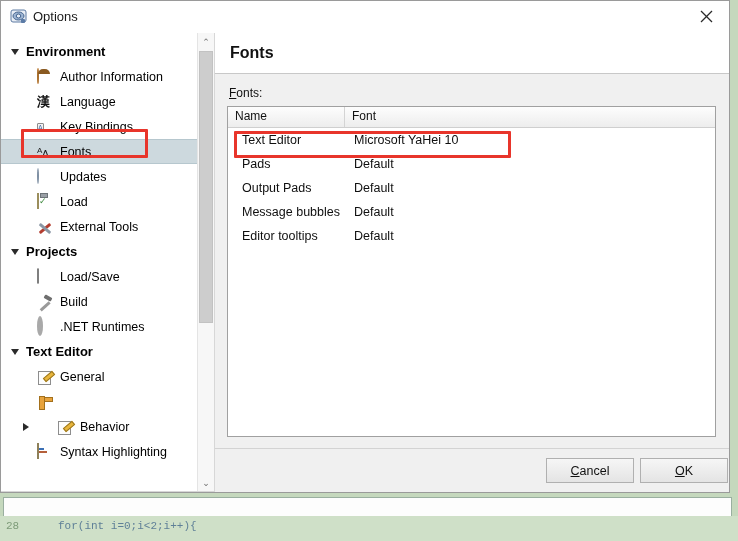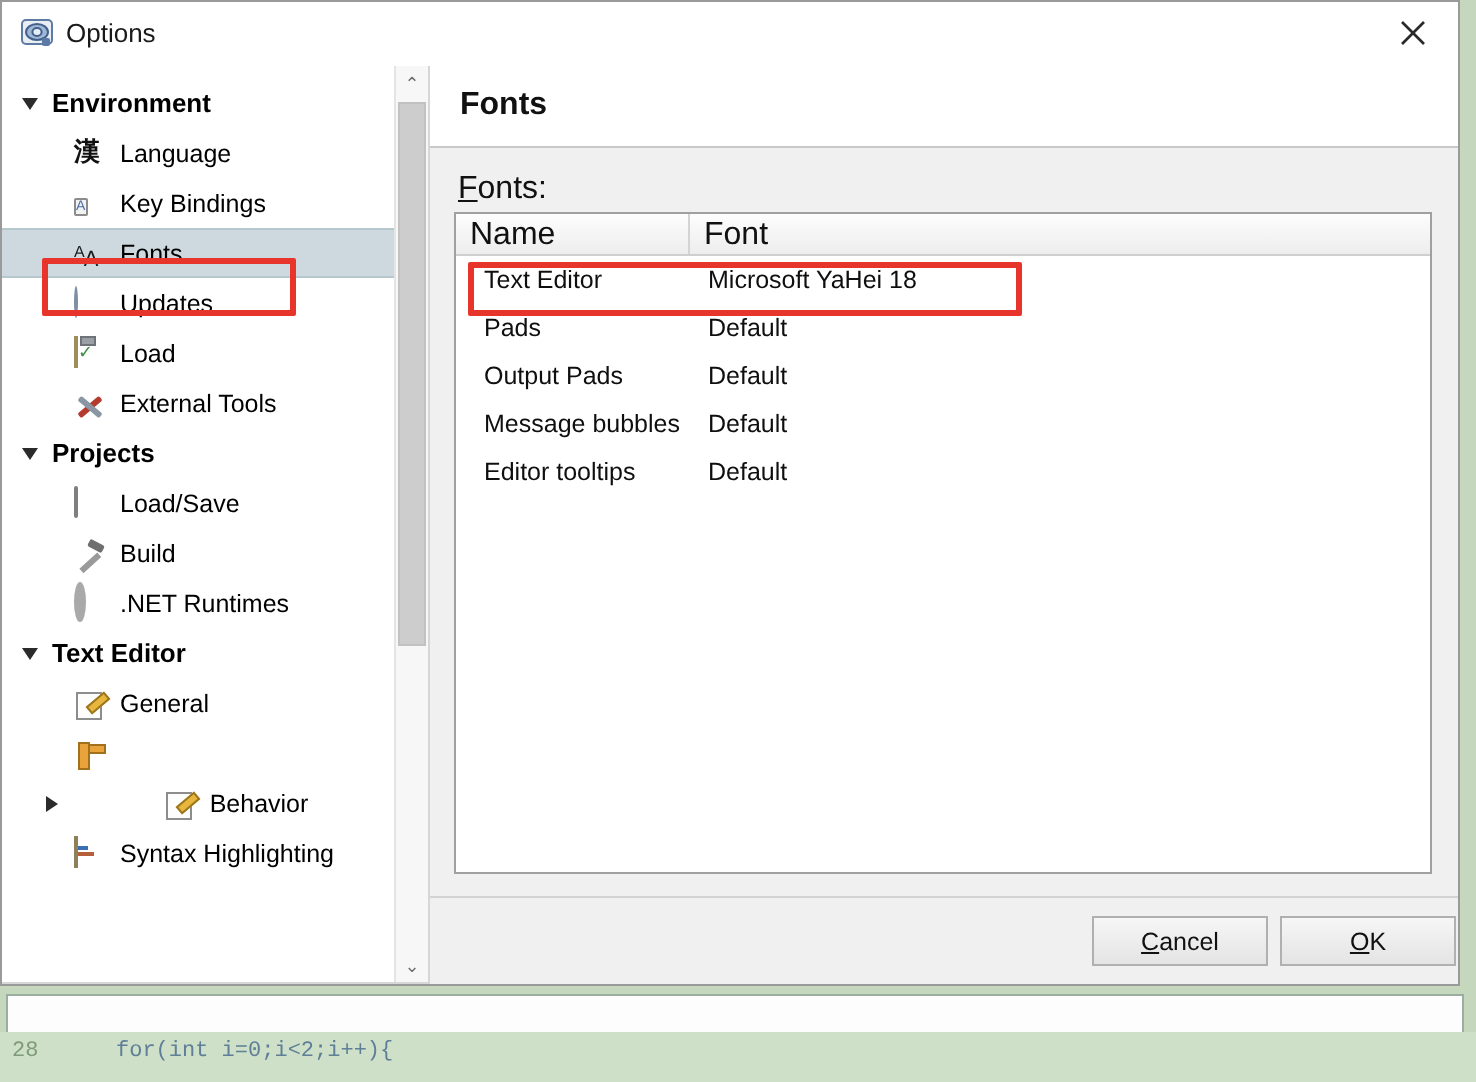--- a/index.html
+++ b/index.html
@@ -143,21 +143,21 @@
   .tree-node {
     height: 25px;
     display: flex;
     align-items: center;
     position: relative;
     white-space: nowrap;
     cursor: default;
   }
   .tree-node.group { font-weight: bold; font-size: 13px; padding-left: 10px; }
   .tree-node.leaf  { padding-left: 36px; font-size: 12.5px; }
-  .tree-node.leaf.sub { padding-left: 36px; justify-content: center; }
+  .tree-node.leaf.sub { padding-left: 56px; }
   .tree-node.selected {
     background: #cdd9de;
     border-top: 1px solid #b6c7ce;
     border-bottom: 1px solid #b6c7ce;
     width: 198px;
     box-sizing: border-box;
   }
   .twisty {
     width: 0; height: 0;
     margin-right: 7px;
@@ -360,21 +360,21 @@
     font-size: 16px;
     font-weight: bold;
     color: #111;
   }
   .pane-content {
     flex: 1 1 auto;
     padding: 12px 14px 0 14px;
     position: relative;
   }
   .field-label {
-    font-size: 16px;
+    font-size: 12px;
     color: #111;
     margin-bottom: 5px;
   }
   .field-label .acc { text-decoration: underline; }
 
   .listview {
     position: absolute;
     left: 12px;
     top: 32px;
     right: 13px;
@@ -383,21 +383,21 @@
     border: 1px solid #a0a0a0;
     overflow: hidden;
   }
   .lv-head {
     display: flex;
     height: 20px;
     background: linear-gradient(#fdfdfd, #ededed);
     border-bottom: 1px solid #cfcfcf;
   }
   .lv-head .th {
-    font-size: 16px;
+    font-size: 12px;
     color: #111;
     padding: 2px 0 0 7px;
     box-sizing: border-box;
     border-right: 1px solid #d4d4d4;
   }
   .lv-head .th.col-name { width: 117px; }
   .lv-head .th.col-font { flex: 1 1 auto; border-right: none; }
   .lv-row {
     display: flex;
     height: 24px;
@@ -486,20 +486,24 @@
   <div class="dlg-body">
 
     <div class="tree-wrap">
       <div class="tree">
 
         <div class="tree-node group">
           <span class="twisty down"></span>
           <span class="tlabel">Environment</span>
         </div>
         <div class="tree-node leaf">
+          <span class="ticon"><span class="ic-face"></span></span>
+          <span class="tlabel">Author Information</span>
+        </div>
+        <div class="tree-node leaf">
           <span class="ticon"><span class="ic-han">漢</span></span>
           <span class="tlabel">Language</span>
         </div>
         <div class="tree-node leaf">
           <span class="ticon"><span class="ic-key">A</span></span>
           <span class="tlabel">Key Bindings</span>
         </div>
         <div class="tree-node leaf selected">
           <span class="ticon"><span class="ic-fonts"><sup class="small">A</sup>A</span></span>
           <span class="tlabel">Fonts</span>
@@ -572,21 +576,21 @@
         <div class="field-label"><span class="acc">F</span><span>onts:</span></div>
 
         <div class="listview">
           <div class="lv-head">
             <div class="th col-name">Name</div>
             <div class="th col-font">Font</div>
           </div>
 
           <div class="lv-row">
             <div class="td col-name">Text Editor</div>
-            <div class="td col-font">Microsoft YaHei 18</div>
+            <div class="td col-font">Microsoft YaHei 10</div>
           </div>
           <div class="lv-row">
             <div class="td col-name">Pads</div>
             <div class="td col-font">Default</div>
           </div>
           <div class="lv-row">
             <div class="td col-name">Output Pads</div>
             <div class="td col-font">Default</div>
           </div>
           <div class="lv-row">

